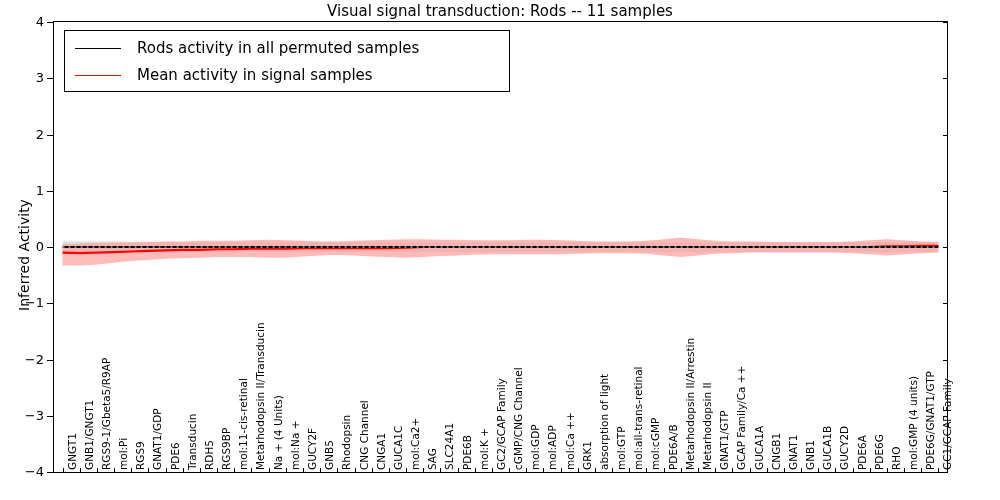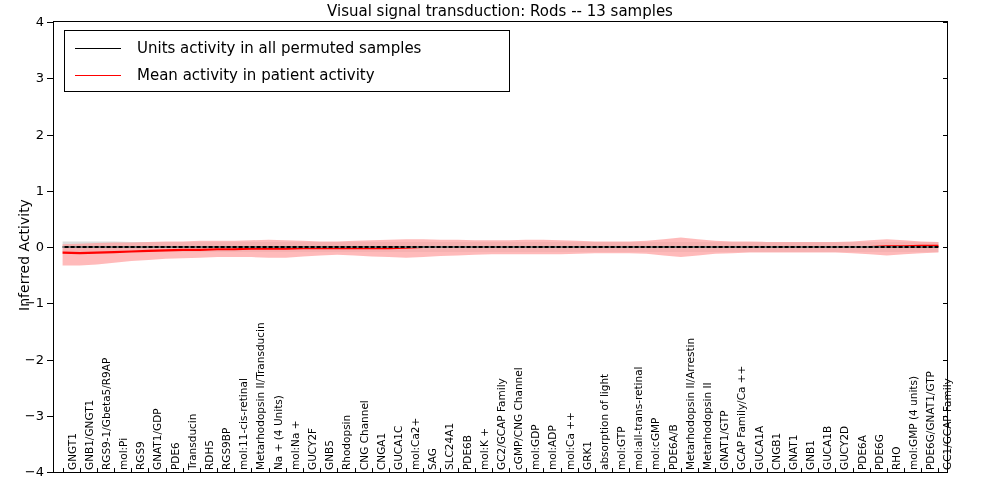--- a/index.html
+++ b/index.html
@@ -100,21 +100,21 @@
   .legline.red{border-top-color:#ff0000;}
   .legtxt{font-size:15px;color:#000;white-space:nowrap;}
 
   svg.datasvg{position:absolute;left:0;top:0;}
 </style>
 </head>
 <body>
 
 <div id="root">
 
-  <div class="title">Visual signal transduction: Rods -- 13 samples</div>
+  <div class="title">Visual signal transduction: Rods -- 11 samples</div>
 
   <div class="ylabels">
       <div class="yl" style="top: 450px;">−4</div>
       <div class="yl" style="top: 393.75px;">−3</div>
       <div class="yl" style="top: 337.5px;">−2</div>
       <div class="yl" style="top: 281.25px;">−1</div>
       <div class="yl" style="top: 225px;">0</div>
       <div class="yl" style="top: 168.75px;">1</div>
       <div class="yl" style="top: 112.5px;">2</div>
       <div class="yl" style="top: 56.25px;">3</div>
@@ -237,25 +237,25 @@
       <div class="xtickmark" style="left: 921.24px;"></div>
       <div class="xlab" style="left: 925.24px;">PDE6G/GNAT1/GTP</div>
       <div class="xtickmark" style="left: 938.413px;"></div>
       <div class="xlab" style="left: 942.413px;">GC1/GCAP Family</div>
     </div>
 
 
   <div class="legend">
     <div class="legrow r0">
       <span class="legline"></span>
-      <span class="legtxt">Units activity in all permuted samples</span>
+      <span class="legtxt">Rods activity in all permuted samples</span>
     </div>
     <div class="legrow r1">
       <span class="legline red"></span>
-      <span class="legtxt">Mean activity in patient activity</span>
+      <span class="legtxt">Mean activity in signal samples</span>
     </div>
   </div>
 
 <div class="ytickmark" style="top: 472px; position: absolute;"></div>
     <div class="ytickmark-right" style="top: 472px; position: absolute;"></div>
     <div class="ytickmark" style="top: 415.75px; position: absolute;"></div>
     <div class="ytickmark-right" style="top: 415.75px; position: absolute;"></div>
     <div class="ytickmark" style="top: 359.5px; position: absolute;"></div>
     <div class="ytickmark-right" style="top: 359.5px; position: absolute;"></div>
     <div class="ytickmark" style="top: 303.25px; position: absolute;"></div>

